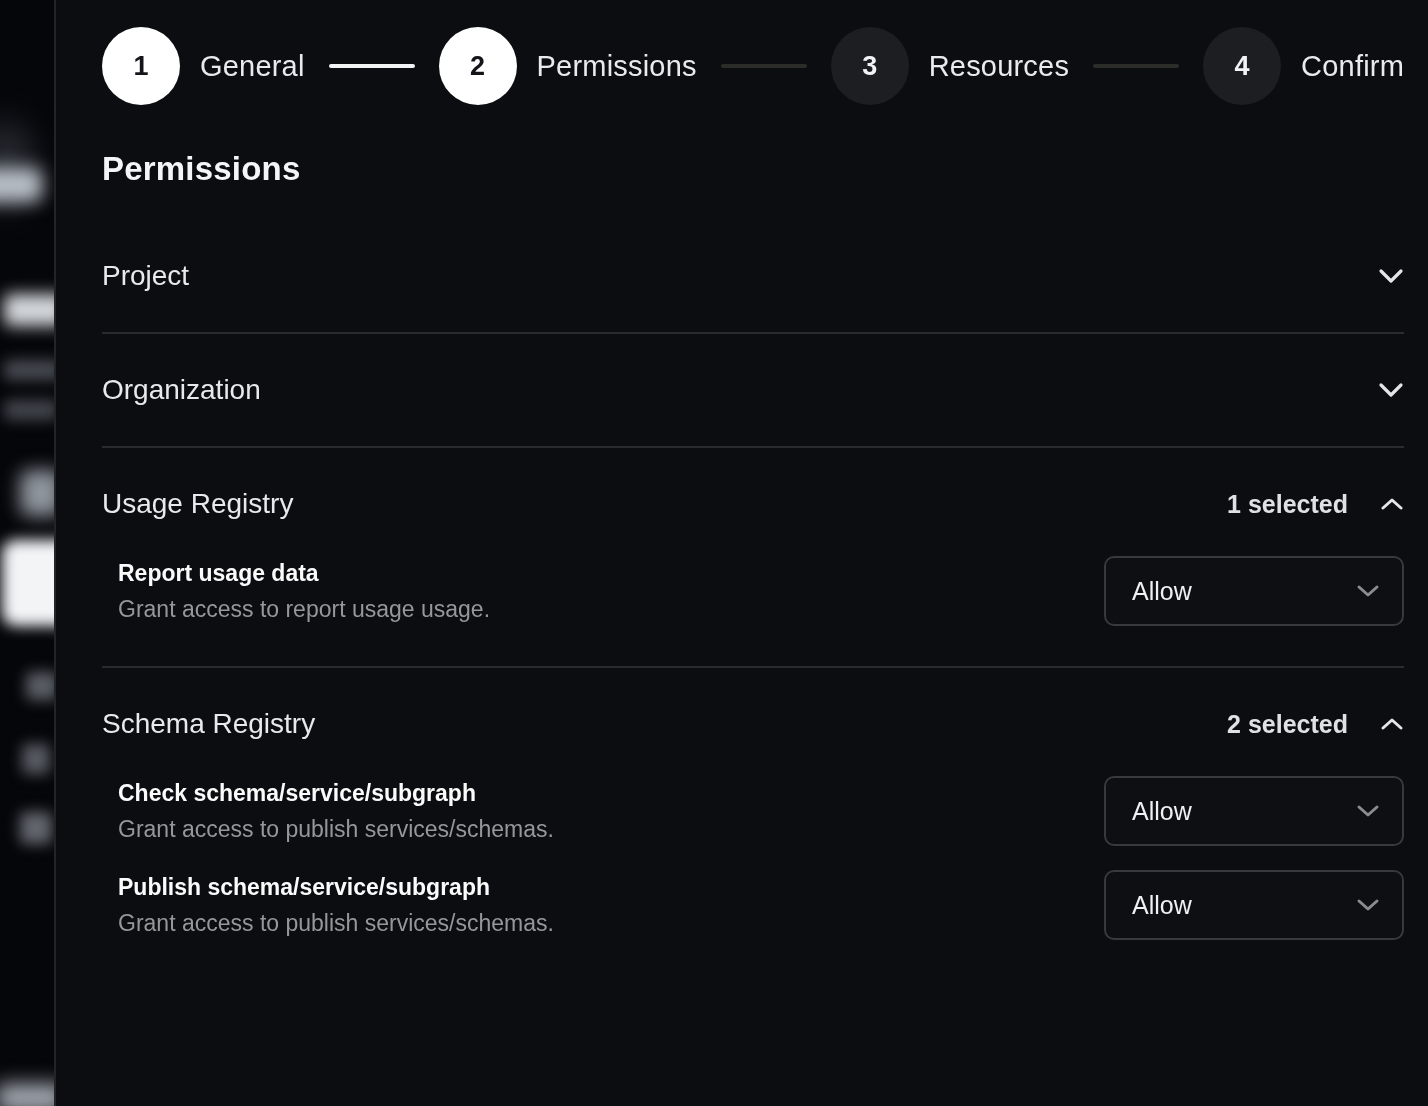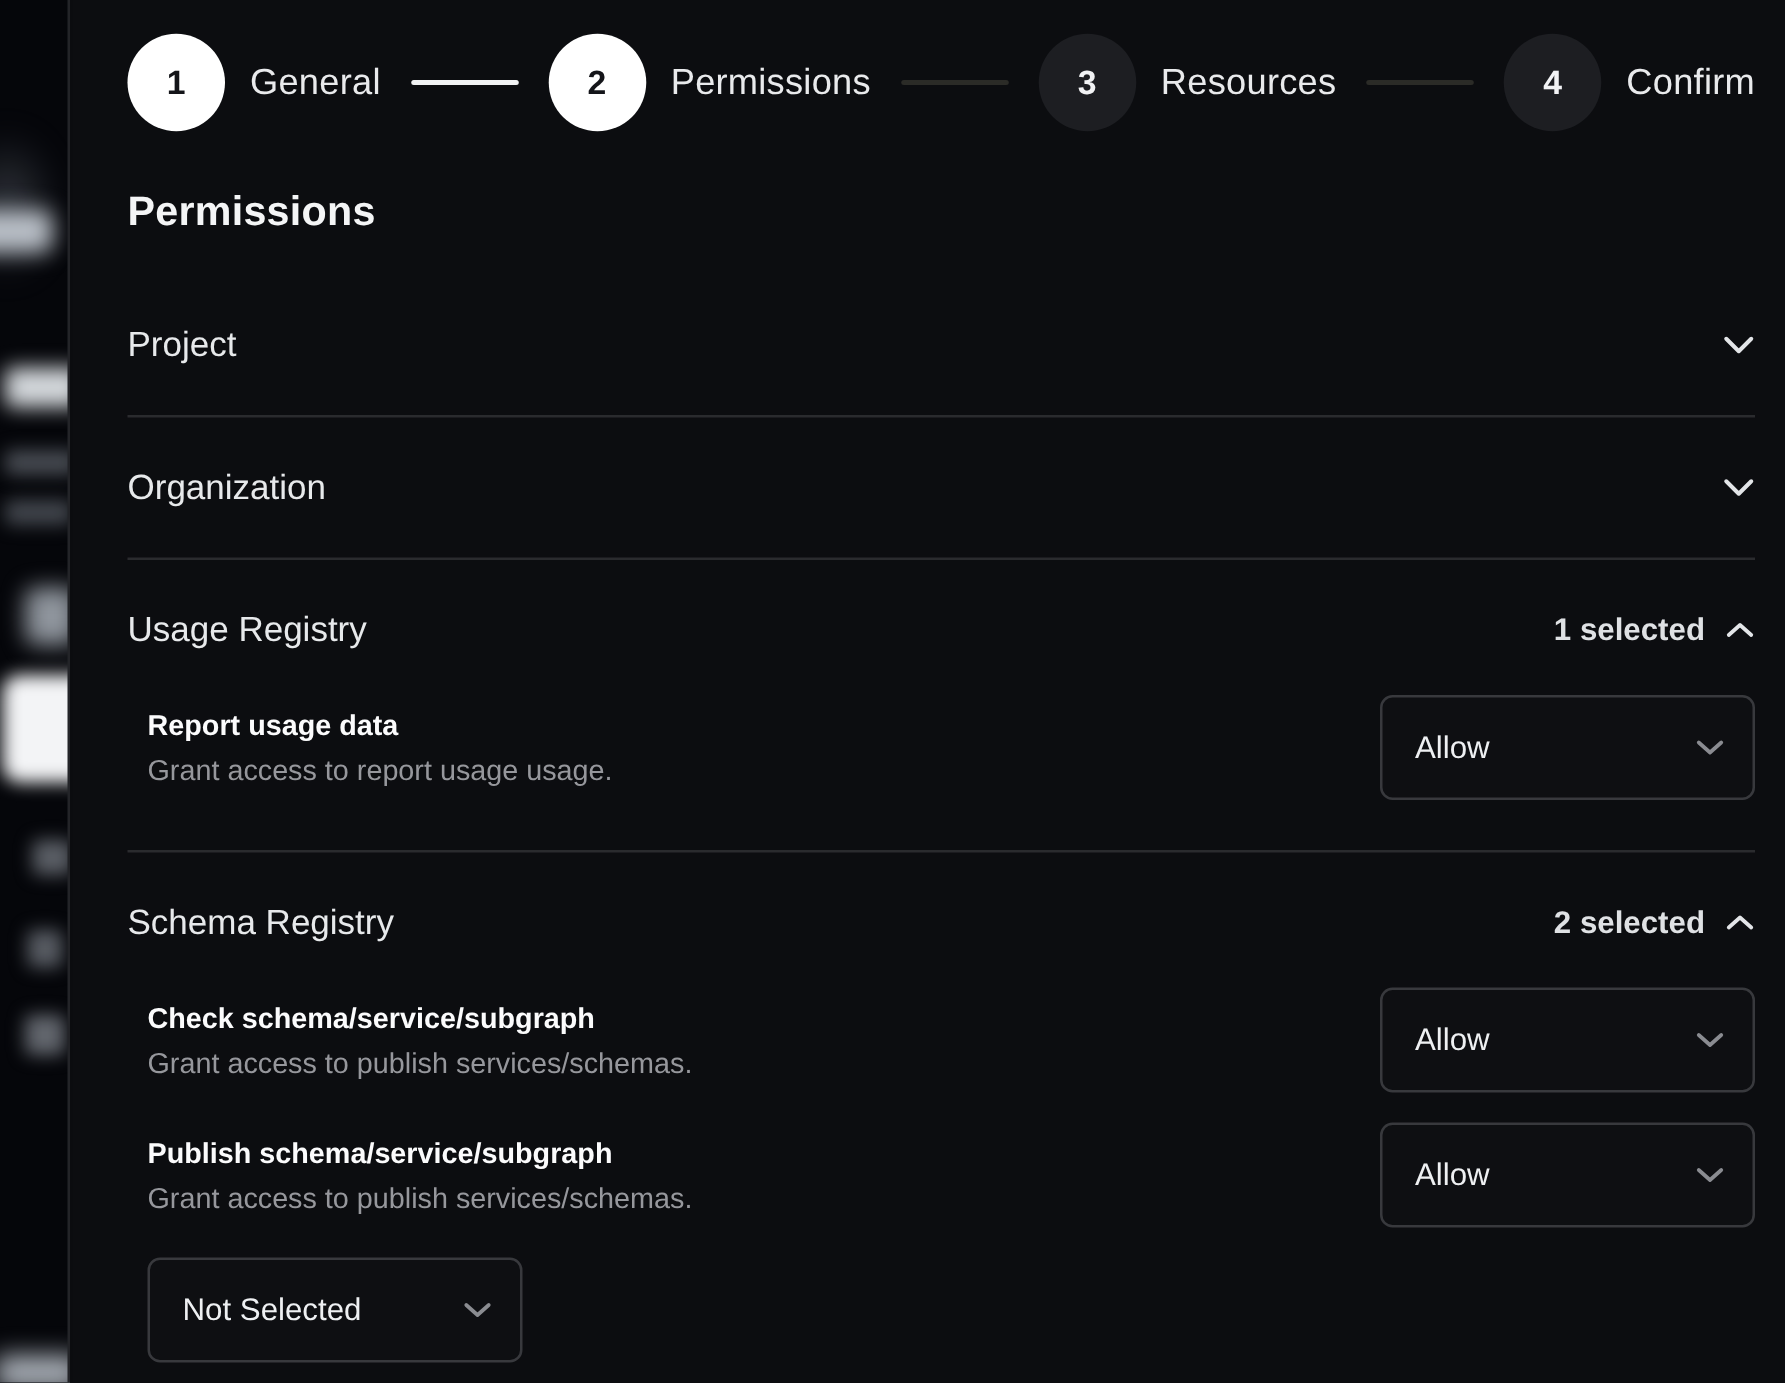--- a/index.html
+++ b/index.html
@@ -54,31 +54,31 @@
 
   
   .page-title { margin-top:44px; font-size:33px; font-weight:700; color:#f4f5f6; letter-spacing:.2px; }
 
   
   .sections { margin-top:32px; }
   .section { padding:40px 0; border-bottom:2px solid #2a2b2e; }
   .section:last-child { border-bottom:none; }
   .section-header { display:flex; justify-content:space-between; align-items:center; cursor:pointer; }
   .section-title { font-size:28px; font-weight:500; color:#e7e9eb; }
-  .section-meta { display:flex; align-items:center; gap:16px;justify-content:space-between; }
+  .section-meta { display:flex; align-items:center; gap:32px;justify-content:space-between; }
   .selected-count { font-size:25px; font-weight:600; color:#dfe1e4; }
   .chev { display:flex; align-items:center; }
   .chev svg { display:block; }
 
   .perm-items { margin-top:36px; display:flex; flex-direction:column; gap:24px; }
   .perm-item { display:flex; justify-content:space-between; align-items:center; padding-left:16px; }
   .perm-title { font-size:23px; font-weight:700; color:#fbfbfc; }
   .perm-desc { font-size:23px; font-weight:400; color:#96979c; margin-top:9px; }
   .perm-select {
-    width:300px; height:84px; flex:none;
+    width:300px; height:70px; flex:none;
     border:2px solid #38393d; border-radius:10px; background:#0e0f12;
     display:flex; align-items:center; justify-content:space-between;
     padding:0 22px 0 26px; cursor:pointer;
   }
   .perm-select .sel-value { font-size:25px; color:#eef0f2; }
 </style>
 </head>
 <body>
 
 <div class="sidebar">
@@ -210,26 +210,18 @@
           <div class="perm-select">
             <span class="sel-value">Allow</span>
             <span class="chev">
               <svg width="24" height="14" viewBox="0 0 24 14">
                   <polyline points="3,3 12,11 21,3" fill="none" stroke="#8a8c91" stroke-width="3" stroke-linecap="round" stroke-linejoin="round"></polyline>
                 </svg>
             </span>
           </div>
         </div>
         <div class="perm-item">
-          <div class="perm-select">
-            <span class="sel-value">Not Selected</span>
-            <span class="chev">
-              <svg width="24" height="14" viewBox="0 0 24 14">
-                  <polyline points="3,3 12,11 21,3" fill="none" stroke="#8a8c91" stroke-width="3" stroke-linecap="round" stroke-linejoin="round"></polyline>
-                </svg>
-            </span>
-          </div>
         </div>
       </div>
     </div>
 
   </div>
 </div>
 
 </body></html>

